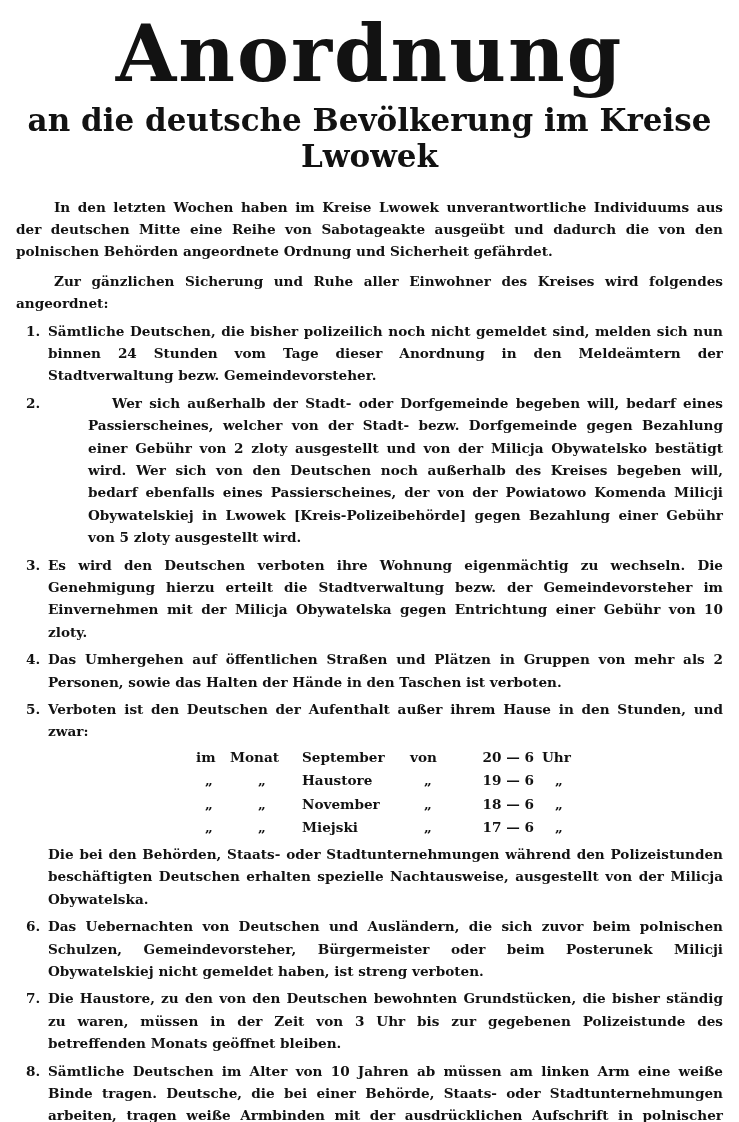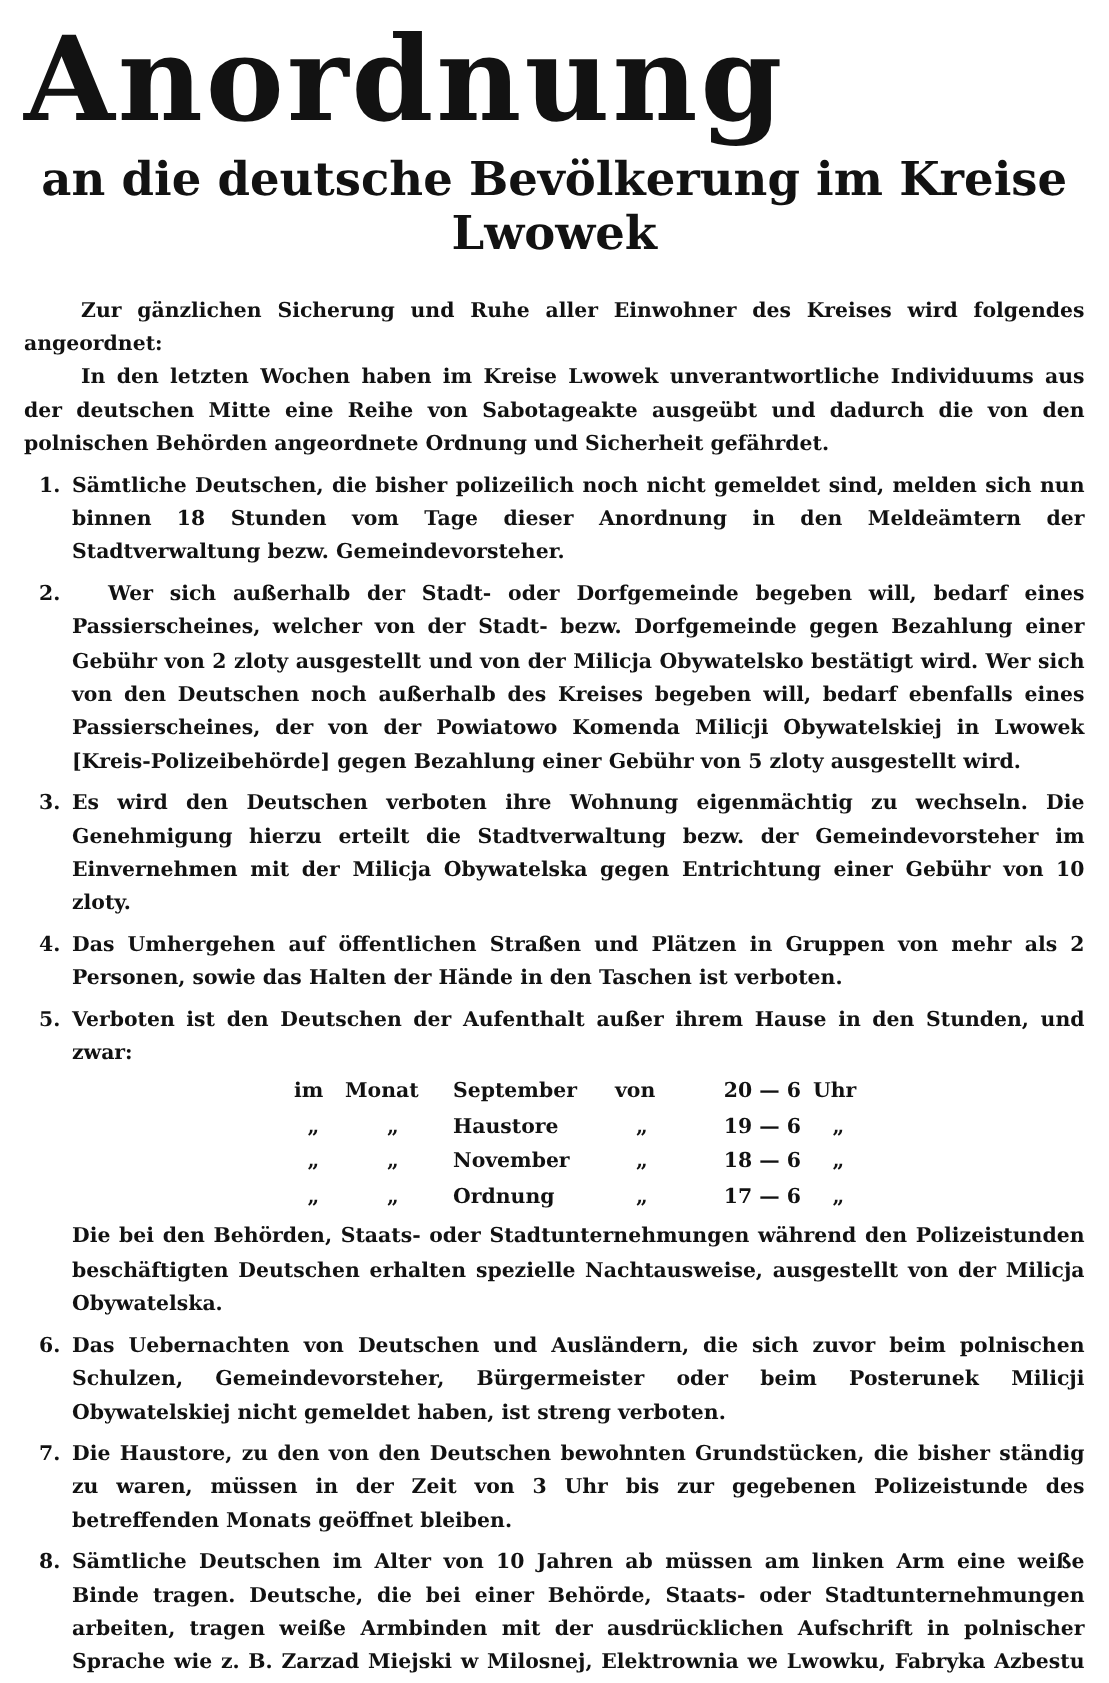--- a/index.html
+++ b/index.html
@@ -2,58 +2,58 @@
 <html><head>
 <meta charset="utf-8">
 <style>
   html,body{margin:0;padding:0;background:#fff;}
   .page{
     width:739px;min-height:1122px;box-sizing:border-box;background:#ffffff;color:#121212;
     font-family:"DejaVu Serif","Liberation Serif",serif;font-weight:bold;
     padding:8px 16px 8px 16px;overflow:hidden;
   }
   .title{
-    font-size:78px;line-height:1.02;margin:6px 0 4px 0;
+    font-size:78px;line-height:1.02;text-align:center;margin:6px 0 4px 0;
     letter-spacing:2px;font-weight:bold;
   }
   .subtitle{
     font-size:31px;text-align:center;margin:8px 0 22px 0;font-weight:bold;
   }
   p{margin:0;font-size:13.6px;line-height:22.4px;text-align:justify;}
   .ind{text-indent:38px;}
   .pre{margin-top:7px;}
   .item{display:flex;margin-top:5px;}
   .inum{flex:0 0 32px;padding-left:10px;box-sizing:border-box;font-size:13.6px;line-height:22.4px;}
   .ibody{flex:1;min-width:0;}
-  .cont{text-indent:24px;}
+  .cont{text-indent:24px;margin-left:40px;}
   table.curfew{border-collapse:collapse;margin:3px 0 3px 148px;}
   table.curfew td{font-size:13.6px;line-height:23.5px;padding:0 8px 0 0;white-space:nowrap;}
   td.cA{min-width:26px;}
   td.cB{min-width:64px;margin-left:32px;}
   td.cC{min-width:100px;margin-left:32px;}
   td.cD{min-width:36px;}
   td.cE{min-width:80px;text-align:right;}
   td.cF{min-width:34px;}
   td.q{text-align:center;}
 </style>
 </head>
 <body>
 
 <div class="page">
 
   <div class="title">Anordnung</div>
   <div class="subtitle">an die deutsche Bevölkerung im Kreise Lwowek</div>
 
+  <p class="ind">In den letzten Wochen haben im Kreise Lwowek unverantwortliche Individuums aus der deutschen Mitte eine Reihe von Sabotageakte ausgeübt und dadurch die von den polnischen Behörden angeordnete Ordnung und Sicherheit gefährdet.</p>
   <p class="ind pre">Zur gänzlichen Sicherung und Ruhe aller Einwohner des Kreises wird folgendes angeordnet:</p>
-  <p class="ind">In den letzten Wochen haben im Kreise Lwowek unverantwortliche Individuums aus der deutschen Mitte eine Reihe von Sabotageakte ausgeübt und dadurch die von den polnischen Behörden angeordnete Ordnung und Sicherheit gefährdet.</p>
 
   <div class="item">
     <div class="inum">1.</div>
     <div class="ibody">
-      <p>Sämtliche Deutschen, die bisher polizeilich noch nicht gemeldet sind, melden sich nun binnen 18 Stunden vom Tage dieser Anordnung in den Meldeämtern der Stadtverwaltung bezw. Gemeindevorsteher.</p>
+      <p>Sämtliche Deutschen, die bisher polizeilich noch nicht gemeldet sind, melden sich nun binnen 24 Stunden vom Tage dieser Anordnung in den Meldeämtern der Stadtverwaltung bezw. Gemeindevorsteher.</p>
     </div>
   </div>
 
   <div class="item">
     <div class="inum">2.</div>
     <div class="ibody">
       <p class="cont">Wer sich außerhalb der Stadt- oder Dorfgemeinde begeben will, bedarf eines Passierscheines, welcher von der Stadt- bezw. Dorfgemeinde gegen Bezahlung einer Gebühr von 2 zloty ausgestellt und von der Milicja Obywatelsko bestätigt wird. Wer sich von den Deutschen noch außerhalb des Kreises begeben will, bedarf ebenfalls eines Passierscheines, der von der Powiatowo Komenda Milicji Obywatelskiej in Lwowek [Kreis-Polizeibehörde] gegen Bezahlung einer Gebühr von 5 zloty ausgestellt wird.</p>
     </div>
   </div>
 
@@ -97,21 +97,21 @@
           <td class="cA q">„</td>
           <td class="cB q">„</td>
           <td class="cC">November</td>
           <td class="cD q">„</td>
           <td class="cE">18 — 6</td>
           <td class="cF q">„</td>
         </tr>
         <tr>
           <td class="cA q">„</td>
           <td class="cB q">„</td>
-          <td class="cC">Ordnung</td>
+          <td class="cC">Miejski</td>
           <td class="cD q">„</td>
           <td class="cE">17 — 6</td>
           <td class="cF q">„</td>
         </tr>
       </tbody>
         </table>
       <p>Die bei den Behörden, Staats- oder Stadtunternehmungen während den Polizeistunden beschäftigten Deutschen erhalten spezielle Nachtausweise, ausgestellt von der Milicja Obywatelska.</p>
     </div>
   </div>
 

